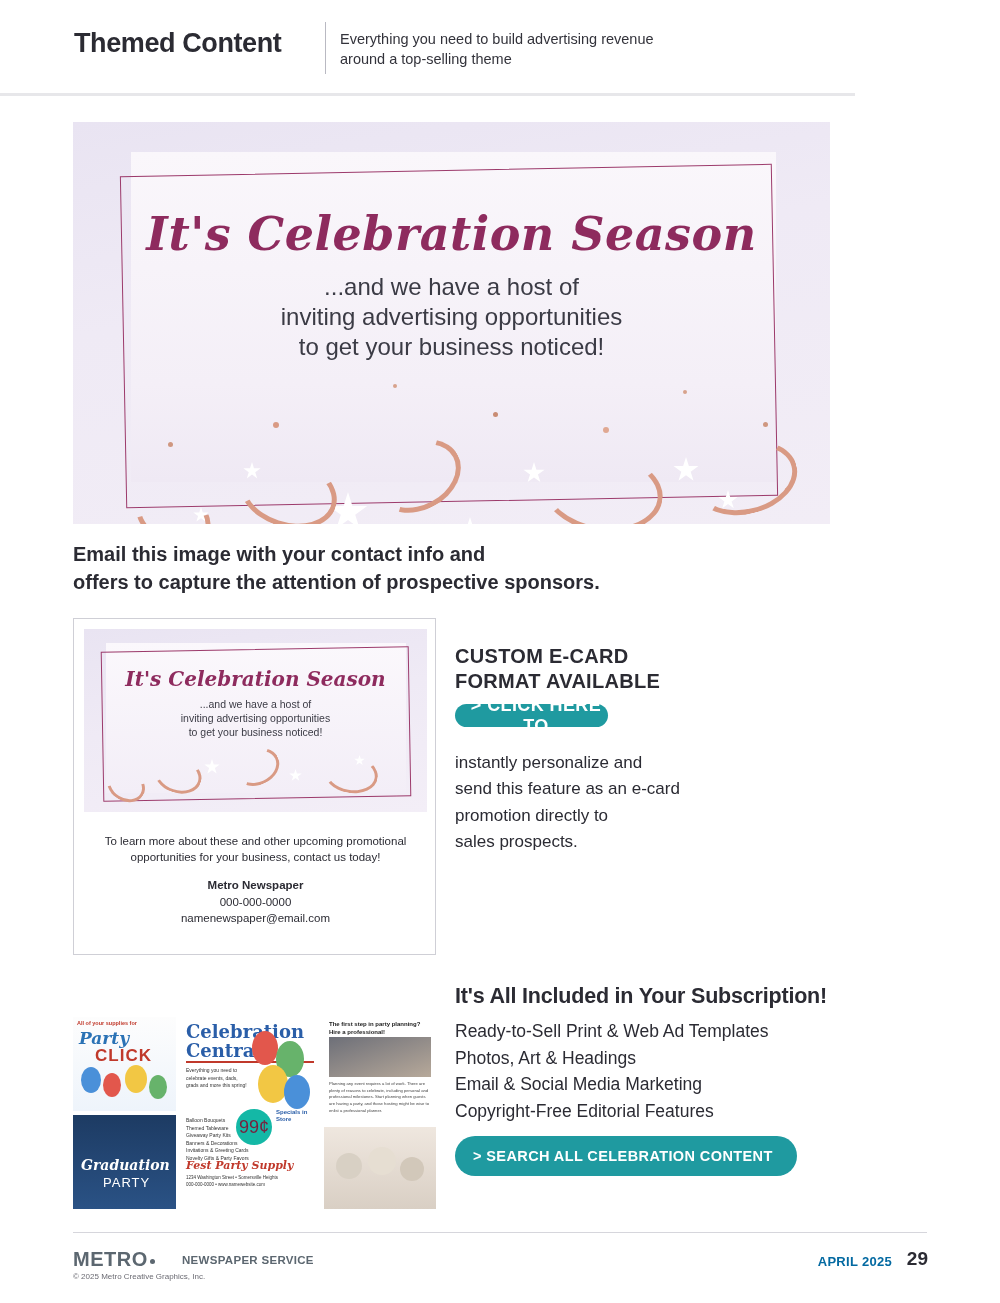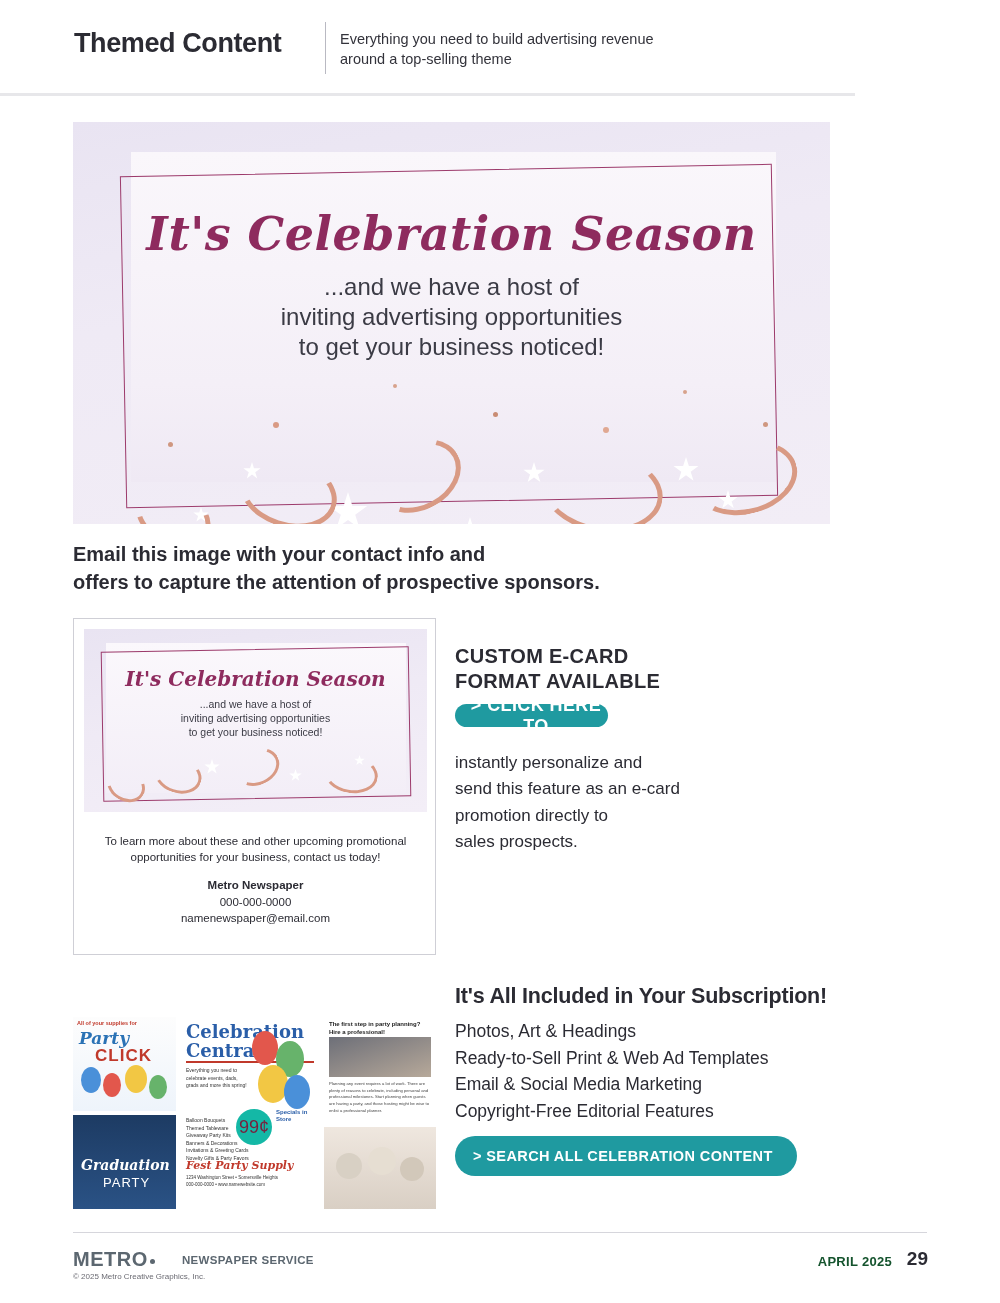--- a/index.html
+++ b/index.html
@@ -322,21 +322,21 @@
     left: 73px; top: 1272px;
     font-size: 8px;
     color: #6b6b73;
   }
   .issue-date {
     position: absolute;
     right: 108px; top: 1254px;
     font-size: 13px;
     font-weight: bold;
     letter-spacing: 0.3px;
-    color: #14532d;
+    color: #0369a1;
   }
   .page-num {
     position: absolute;
     right: 72px; top: 1248px;
     font-size: 19px;
     font-weight: bold;
     color: #2b2b33;
   }
 </style>
 </head>
@@ -462,22 +462,22 @@
   <div class="thumb t5">
     <div class="confetti" style="left:12px;top:26px;width:26px;height:26px;background:#d8d0c4;"></div>
     <div class="confetti" style="left:44px;top:20px;width:28px;height:28px;background:#e6ded2;"></div>
     <div class="confetti" style="left:76px;top:30px;width:24px;height:24px;background:#d2c8ba;"></div>
   </div>
 
 </div>
 
 <div class="sub-heading">It's All Included in Your Subscription!</div>
 <div class="sub-list">
+  <div>Ready-to-Sell Print &amp; Web Ad Templates</div>
   <div>Photos, Art &amp; Headings</div>
-  <div>Ready-to-Sell Print &amp; Web Ad Templates</div>
   <div>Email &amp; Social Media Marketing</div>
   <div>Copyright-Free Editorial Features</div>
 </div>
 <button class="pill-btn btn-search">&gt; SEARCH ALL CELEBRATION CONTENT</button>
 
 <div class="footer-rule"></div>
 <div class="metro-logo"><span>METRO</span><span class="metro-dot"></span></div>
 <div class="metro-sub">NEWSPAPER SERVICE</div>
 <div class="copyright">© 2025 Metro Creative Graphics, Inc.</div>
 <div class="issue-date">APRIL 2025</div>

